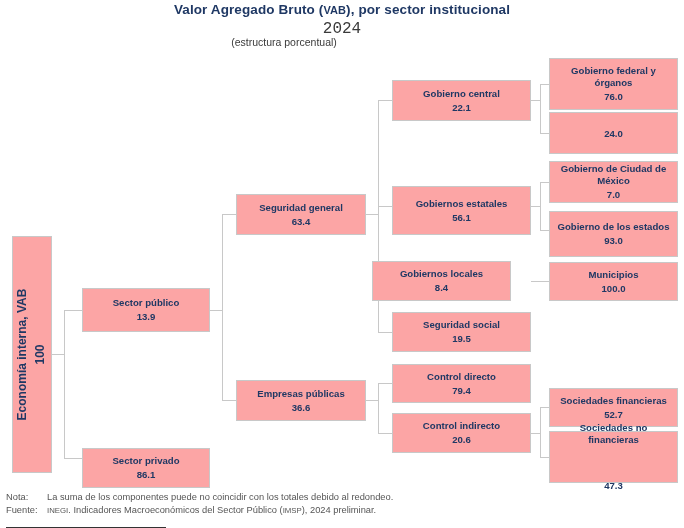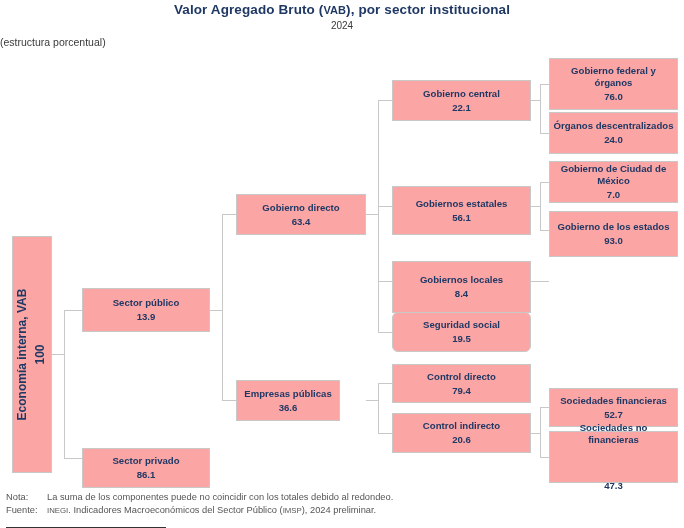--- a/index.html
+++ b/index.html
@@ -18,25 +18,25 @@
     position:absolute;left:0;top:2px;width:684px;
     text-align:center;
     font-size:13.5px;font-weight:bold;
     color:#1F3864;
     letter-spacing:.1px;
     white-space:nowrap;
   }
   .title .sc{font-size:11px;}
   .subtitle{
     position:absolute;left:0;top:20px;width:684px;
-    text-align:center;font-size:10px;font-weight:normal;color:#3a3a3a;
+    text-align:center;font-size:16px;font-weight:normal;color:#3a3a3a;font-family:Liberation Mono, monospace;
   }
   .subtitle2{
     position:absolute;left:0;top:36px;width:568px;
-    text-align:left;font-size:10.5px;font-weight:normal;color:#3a3a3a;
+    text-align:center;font-size:10.5px;font-weight:normal;color:#3a3a3a;
   }
 
   
   .box{
     position:absolute;
     box-sizing:border-box;
     border:1px solid #c8c8c8;
     background:#fca5a5;
     display:flex;
     flex-direction:column;
@@ -147,79 +147,82 @@
     <span class="lbl">Sector público</span>
     <span class="val">13.9</span>
   </div>
 
   <div class="box" style="left:82px; top:448px; width:128px; height:40px;">
     <span class="lbl">Sector privado</span>
     <span class="val">86.1</span>
   </div>
 
   <div class="box" style="left:236px; top:194px; width:130px; height:41px;">
-    <span class="lbl">Gobierno directo</span>
+    <span class="lbl">Seguridad general</span>
     <span class="val">63.4</span>
   </div>
 
-  <div class="box" style="left:236px; top:380px; width:104px; height:41px;">
+  <div class="box" style="left:236px; top:380px; width:130px; height:41px;">
     <span class="lbl">Empresas públicas</span>
     <span class="val">36.6</span>
   </div>
 
   <div class="box" style="left:392px; top:80px; width:139px; height:41px;">
     <span class="lbl">Gobierno central</span>
     <span class="val">22.1</span>
   </div>
 
   <div class="box" style="left:392px; top:186px; width:139px; height:49px;">
     <span class="lbl">Gobiernos estatales</span>
     <span class="val">56.1</span>
   </div>
 
-  <div class="box" style="left:392px; top:261px; width:139px; height:52px;">
+  <div class="box" style="left:372px; top:261px; width:139px; height:40px;">
     <span class="lbl">Gobiernos locales</span>
     <span class="val">8.4</span>
   </div>
 
-  <div class="box" style="left:392px; top:312px; width:139px; height:40px;border-radius:6px;">
+  <div class="box" style="left:392px; top:312px; width:139px; height:40px;">
     <span class="lbl">Seguridad social</span>
     <span class="val">19.5</span>
   </div>
 
   <div class="box" style="left:392px; top:364px; width:139px; height:39px;">
     <span class="lbl">Control directo</span>
     <span class="val">79.4</span>
   </div>
 
   <div class="box" style="left:392px; top:413px; width:139px; height:40px;">
     <span class="lbl">Control indirecto</span>
     <span class="val">20.6</span>
   </div>
 
   <div class="box" style="left:549px; top:58px; width:129px; height:52px;">
     <span class="lbl">Gobierno federal y órganos</span>
     <span class="val">76.0</span>
   </div>
 
   <div class="box" style="left:549px; top:112px; width:129px; height:42px;">
-    <span class="lbl">Órganos descentralizados</span>
     <span class="val">24.0</span>
   </div>
 
   <div class="box" style="left:549px; top:161px; width:129px; height:42px;">
     <span class="lbl">Gobierno de Ciudad de México</span>
     <span class="val">7.0</span>
   </div>
 
   <div class="box" style="left:549px; top:211px; width:129px; height:46px;">
     <span class="lbl">Gobierno de los estados</span>
     <span class="val">93.0</span>
   </div>
 
+  <div class="box" style="left:549px; top:262px; width:129px; height:39px;">
+    <span class="lbl">Municipios</span>
+    <span class="val">100.0</span>
+  </div>
 
   <div class="box" style="left:549px; top:388px; width:129px; height:39px;">
     <span class="lbl">Sociedades financieras</span>
     <span class="val">52.7</span>
   </div>
 
   <div class="box" style="left:549px; top:431px; width:129px; height:52px;gap:32px;">
     <span class="lbl">Sociedades no financieras</span>
     <span class="val">47.3</span>
   </div>

